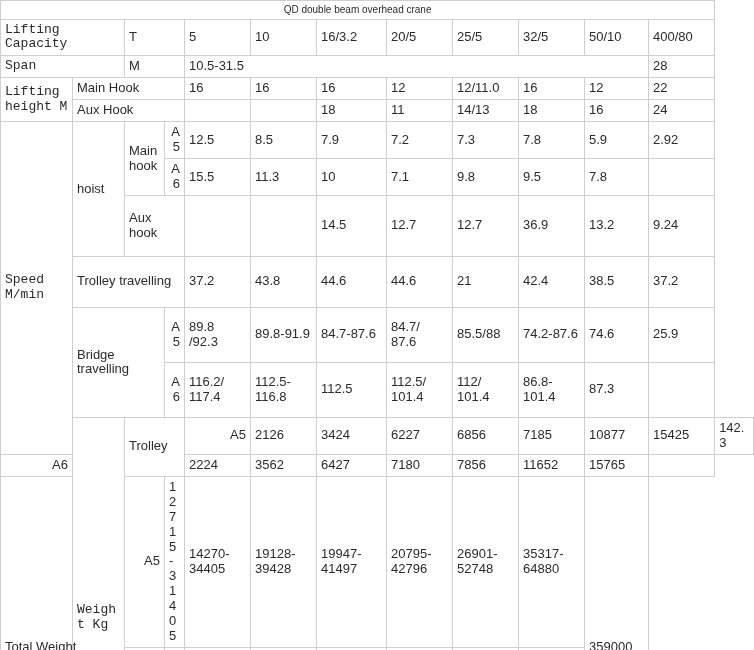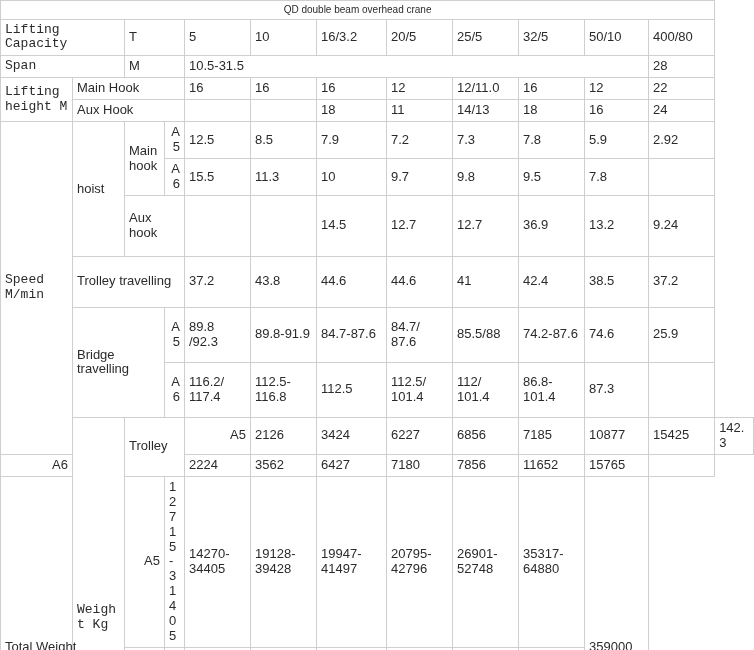--- a/index.html
+++ b/index.html
@@ -137,21 +137,21 @@
     <td class="val">7.8</td>
     <td class="val">5.9</td>
     <td class="val">2.92</td>
   </tr>
 
   <tr>
     <td class="ax">A6</td>
     <td class="val">15.5</td>
     <td class="val">11.3</td>
     <td class="val">10</td>
-    <td class="val">9.7</td>
+    <td class="val">7.1</td>
     <td class="val">9.8</td>
     <td class="val">9.5</td>
     <td class="val">7.8</td>
     <td class="val"></td>
   </tr>
 
   <tr>
     <td class="sub" colspan="2" style="height:54px">Aux hook</td>
     <td class="val"></td>
     <td class="val"></td>
@@ -162,21 +162,21 @@
     <td class="val">13.2</td>
     <td class="val">9.24</td>
   </tr>
 
   <tr>
     <td class="sub" colspan="3" style="height:44px">Trolley travelling</td>
     <td class="val">37.2</td>
     <td class="val">43.8</td>
     <td class="val">44.6</td>
     <td class="val">44.6</td>
-    <td class="val">41</td>
+    <td class="val">21</td>
     <td class="val">42.4</td>
     <td class="val">38.5</td>
     <td class="val">37.2</td>
   </tr>
 
   <tr>
     <td class="sub tall" colspan="2" rowspan="2">Bridge travelling</td>
     <td class="ax">A5</td>
     <td class="val" style="height:48px">89.8 /92.3</td>
     <td class="val">89.8-91.9</td>

